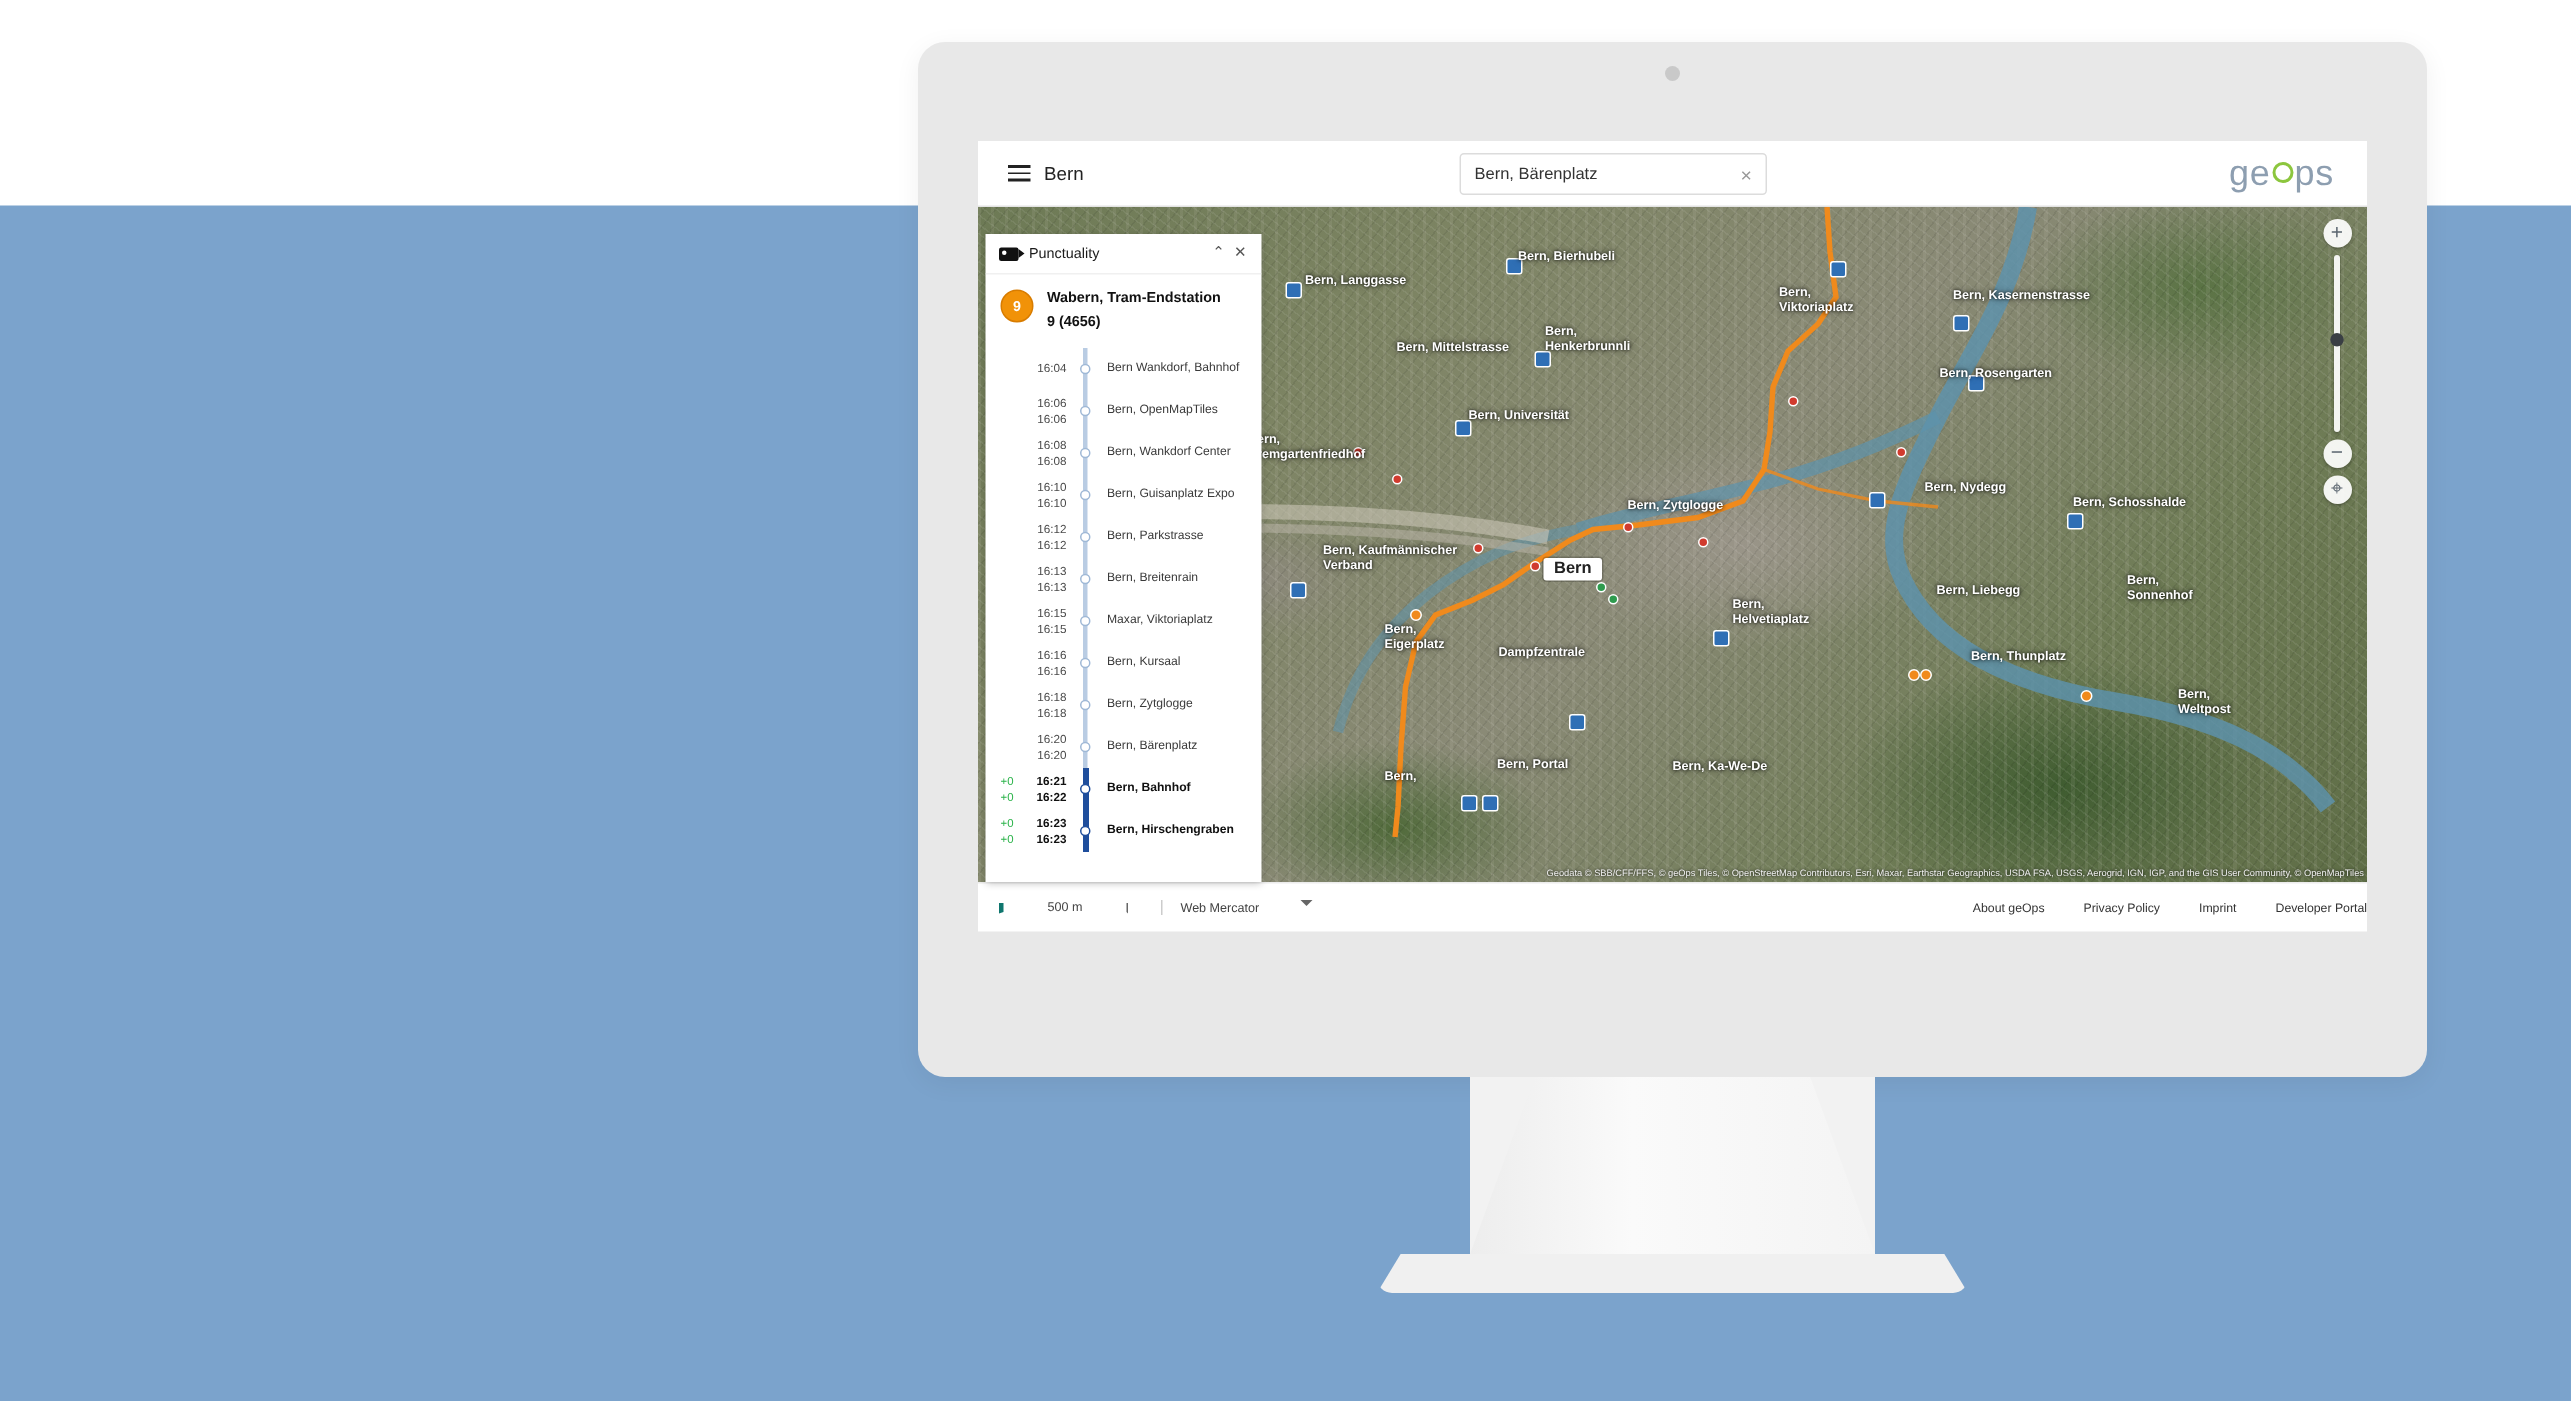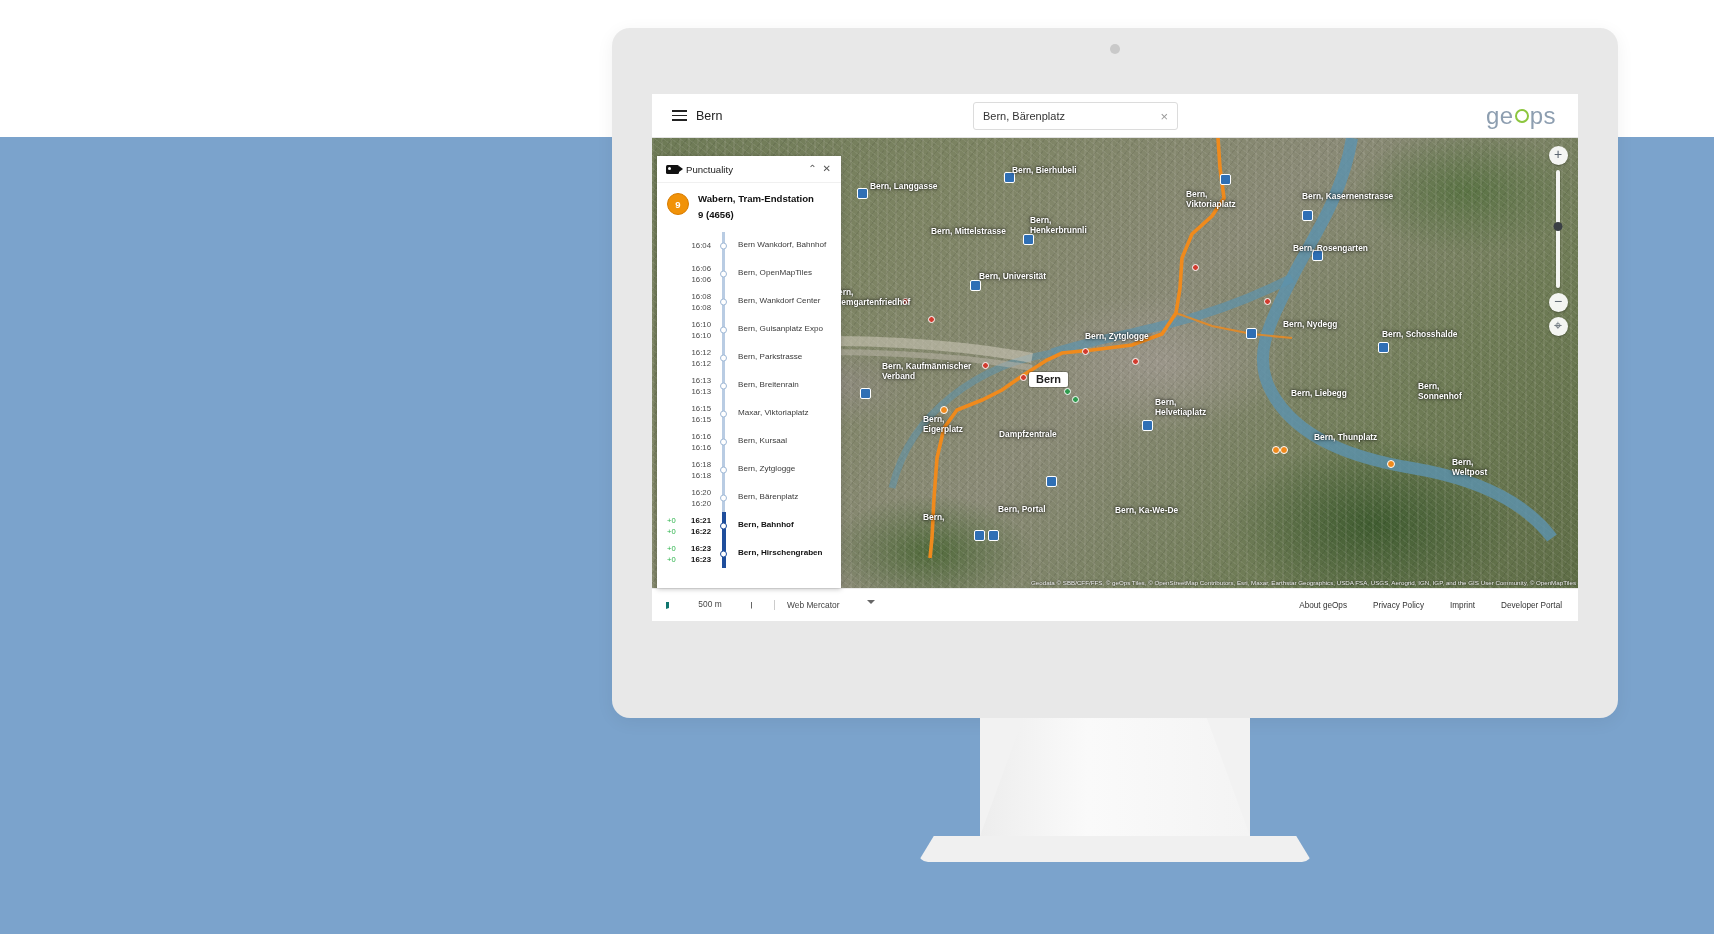--- a/index.html
+++ b/index.html
@@ -342,21 +342,21 @@
     padding-left: 12px; border-left: 1px solid #ccc;
   }
   #proj-text { font-size: 8.4px; color: #444; }
   #proj-caret {
     width: 0; height: 0;
     border-left: 4px solid transparent;
     border-right: 4px solid transparent;
     border-top: 4px solid #666;
   }
   #foot-links {
-    margin-left: auto; margin-right: 16px;
+    margin-left: auto; 
     display: flex; gap: 26px;
   }
   .foot-link { font-size: 8.2px; color: #333; cursor: pointer; }
 </style>
 </head>
 <body>
 
 <div id="page">
 
   <div id="bg-blue"></div>

